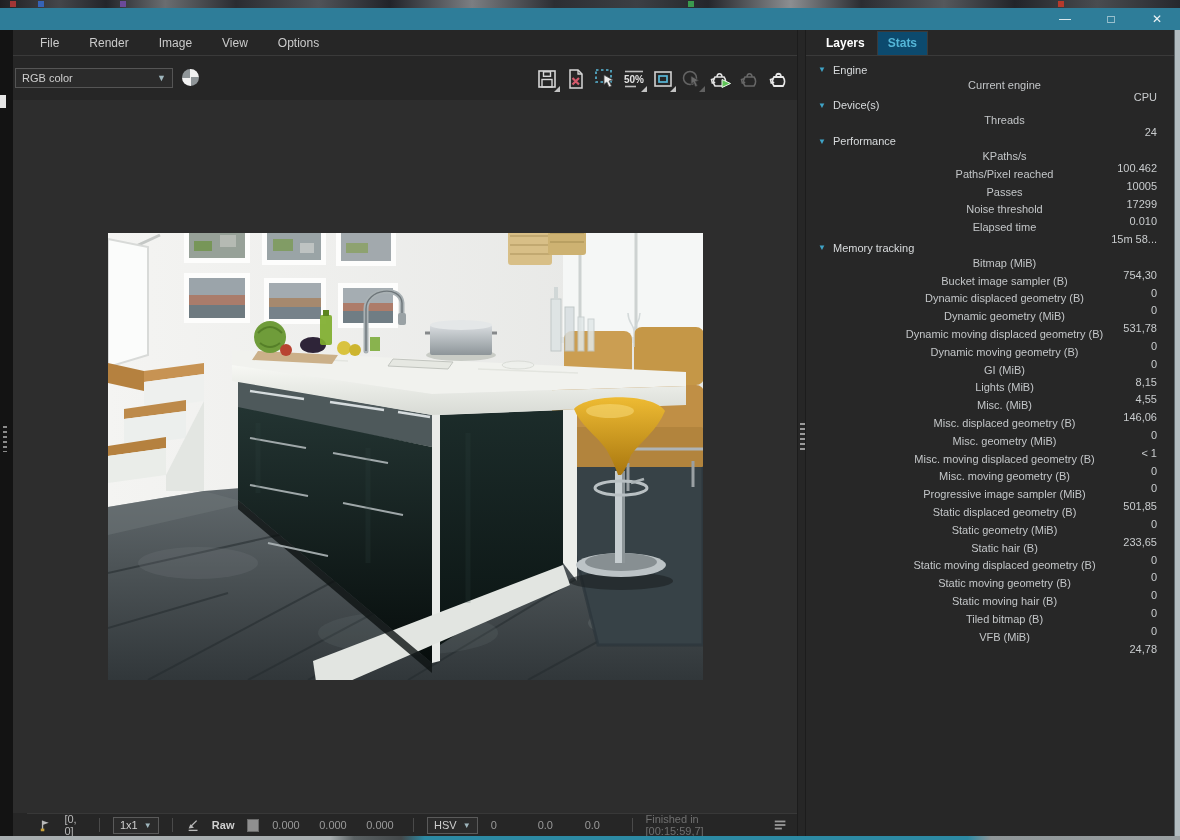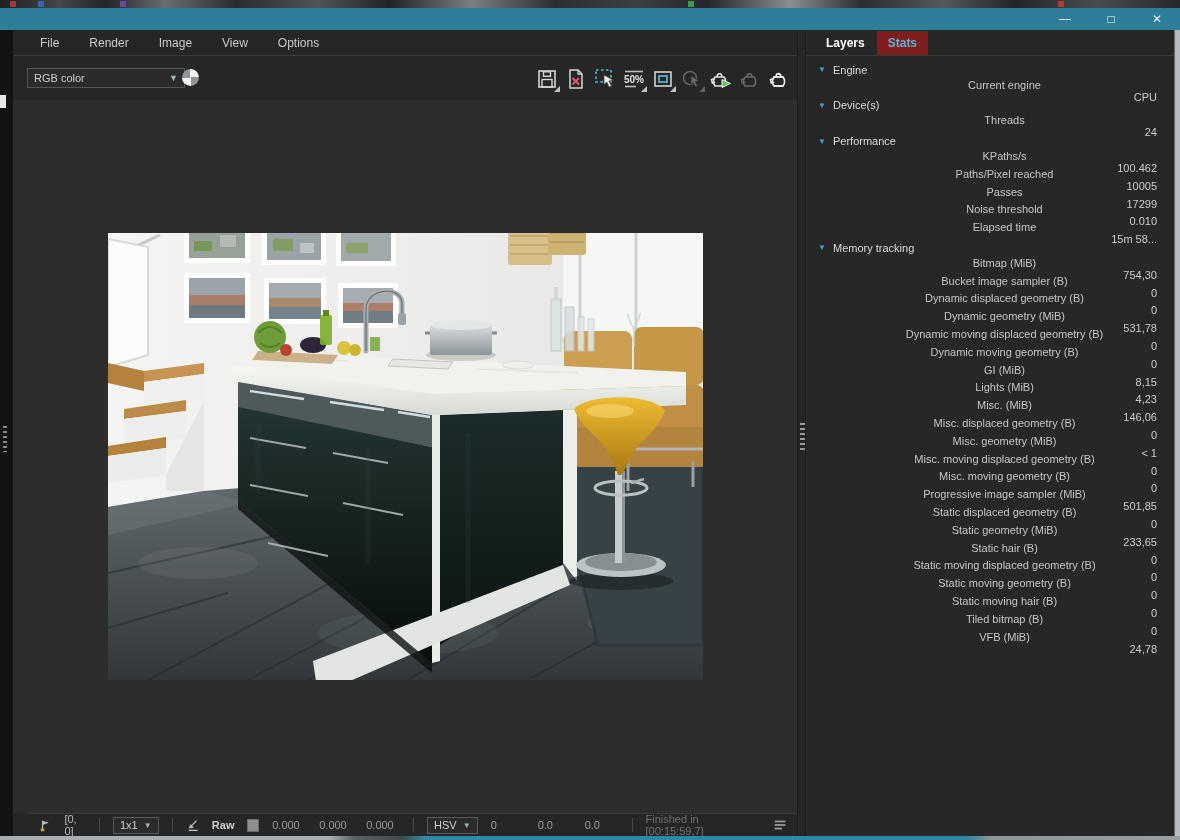--- a/index.html
+++ b/index.html
@@ -24,21 +24,21 @@
   .left-strip .grip { position:absolute; left:3px; top:396px; width:4px; height:26px;
     background:repeating-linear-gradient(180deg,#8a8a8a 0 2px,transparent 2px 5px); }
   .main-col { width:784px; flex:none; display:flex; flex-direction:column; background:#262626; }
 
   
   .menubar { height:26px; display:flex; align-items:center; padding-left:12px; border-bottom:1px solid #3a3a3a; }
   .menu-item { color:#cbcbcb; font-size:12px; padding:0 15px; height:100%; display:flex; align-items:center; cursor:default; }
 
   
   .toolbar { height:44px; position:relative; }
-  .channel-select { position:absolute; left:14px; top:12px; width:158px; height:20px; background:#2b2b2b; border:1px solid #555;
+  .channel-select { position:absolute; left:2px; top:12px; width:158px; height:20px; background:#2b2b2b; border:1px solid #555;
     display:flex; align-items:center; color:#cfcfcf; font-size:11px; padding:0 6px; }
   .channel-select .caret { margin-left:auto; color:#9fb6bd; font-size:9px; }
   .clamp { position:absolute; left:169px; top:13px; width:17px; height:17px; border-radius:50%;
     background:conic-gradient(#f2f2f2 0 90deg,#8f9598 90deg 180deg,#f2f2f2 180deg 270deg,#8f9598 270deg 360deg); }
   .tool-icons { position:absolute; right:4px; top:8px; display:flex; gap:0; }
   .tbtn { width:29px; height:29px; position:relative; display:flex; align-items:center; justify-content:center; }
   .tbtn.disabled { opacity:.38; }
   .tbtn.menu:after { content:""; position:absolute; right:1px; bottom:1px; border-style:solid; border-width:0 0 6px 6px; border-color:transparent transparent #c2c2c2 transparent; }
 
   
@@ -57,21 +57,21 @@
 
   
   .splitter { width:9px; flex:none; background:#262626; border-left:1px solid #1c1c1c; border-right:1px solid #1c1c1c; position:relative; }
   .splitter .grip { position:absolute; left:2px; top:393px; width:5px; height:30px;
     background:repeating-linear-gradient(180deg,#9a9a9a 0 2px,transparent 2px 5px); }
 
   
   .right-panel { width:368px; flex:none; background:#272727; display:flex; flex-direction:column; }
   .tabs { height:26px; display:flex; align-items:flex-end; padding-left:10px; border-bottom:1px solid #3a3a3a; gap:2px; }
   .tab { font-size:12px; font-weight:bold; padding:4px 10px 5px; color:#ffffff; cursor:default; }
-  .tab.active { color:#54b6d8; background:#7f1d1d; border:1px solid #3a3a3a; border-bottom:none; }
+  .tab.active { color:#54b6d8; background:#0c4a6e; border:1px solid #3a3a3a; border-bottom:none; }
   .tree { padding-top:5px; }
   .tree-header { display:flex; align-items:center; height:17.8px; padding-left:12px; color:#d8dbdd; font-size:11px; }
   .tree-header .arrow { color:#3fa3c6; font-size:8px; width:15px; }
   .tree-row { display:flex; align-items:center; height:17.8px; padding-left:46px; padding-right:17px; color:#c3c6c8; font-size:11px;flex-direction:column; }
   .tree-row .value { margin-left:auto; color:#c9ccce; }
   .right-edge { width:6px; flex:none; background:#b3bcc0; border-left:1px solid #5f676b; }
 
   svg text { font-family:"Liberation Sans", sans-serif; }
 </style>
 </head>
@@ -515,21 +515,21 @@
           <div class="tree-row">
             <span class="label">Dynamic moving geometry (B)</span>
             <span class="value">0</span>
           </div>
           <div class="tree-row">
             <span class="label">GI (MiB)</span>
             <span class="value">8,15</span>
           </div>
           <div class="tree-row">
             <span class="label">Lights (MiB)</span>
-            <span class="value">4,23</span>
+            <span class="value">4,55</span>
           </div>
           <div class="tree-row">
             <span class="label">Misc. (MiB)</span>
             <span class="value">146,06</span>
           </div>
           <div class="tree-row">
             <span class="label">Misc. displaced geometry (B)</span>
             <span class="value">0</span>
           </div>
           <div class="tree-row">

